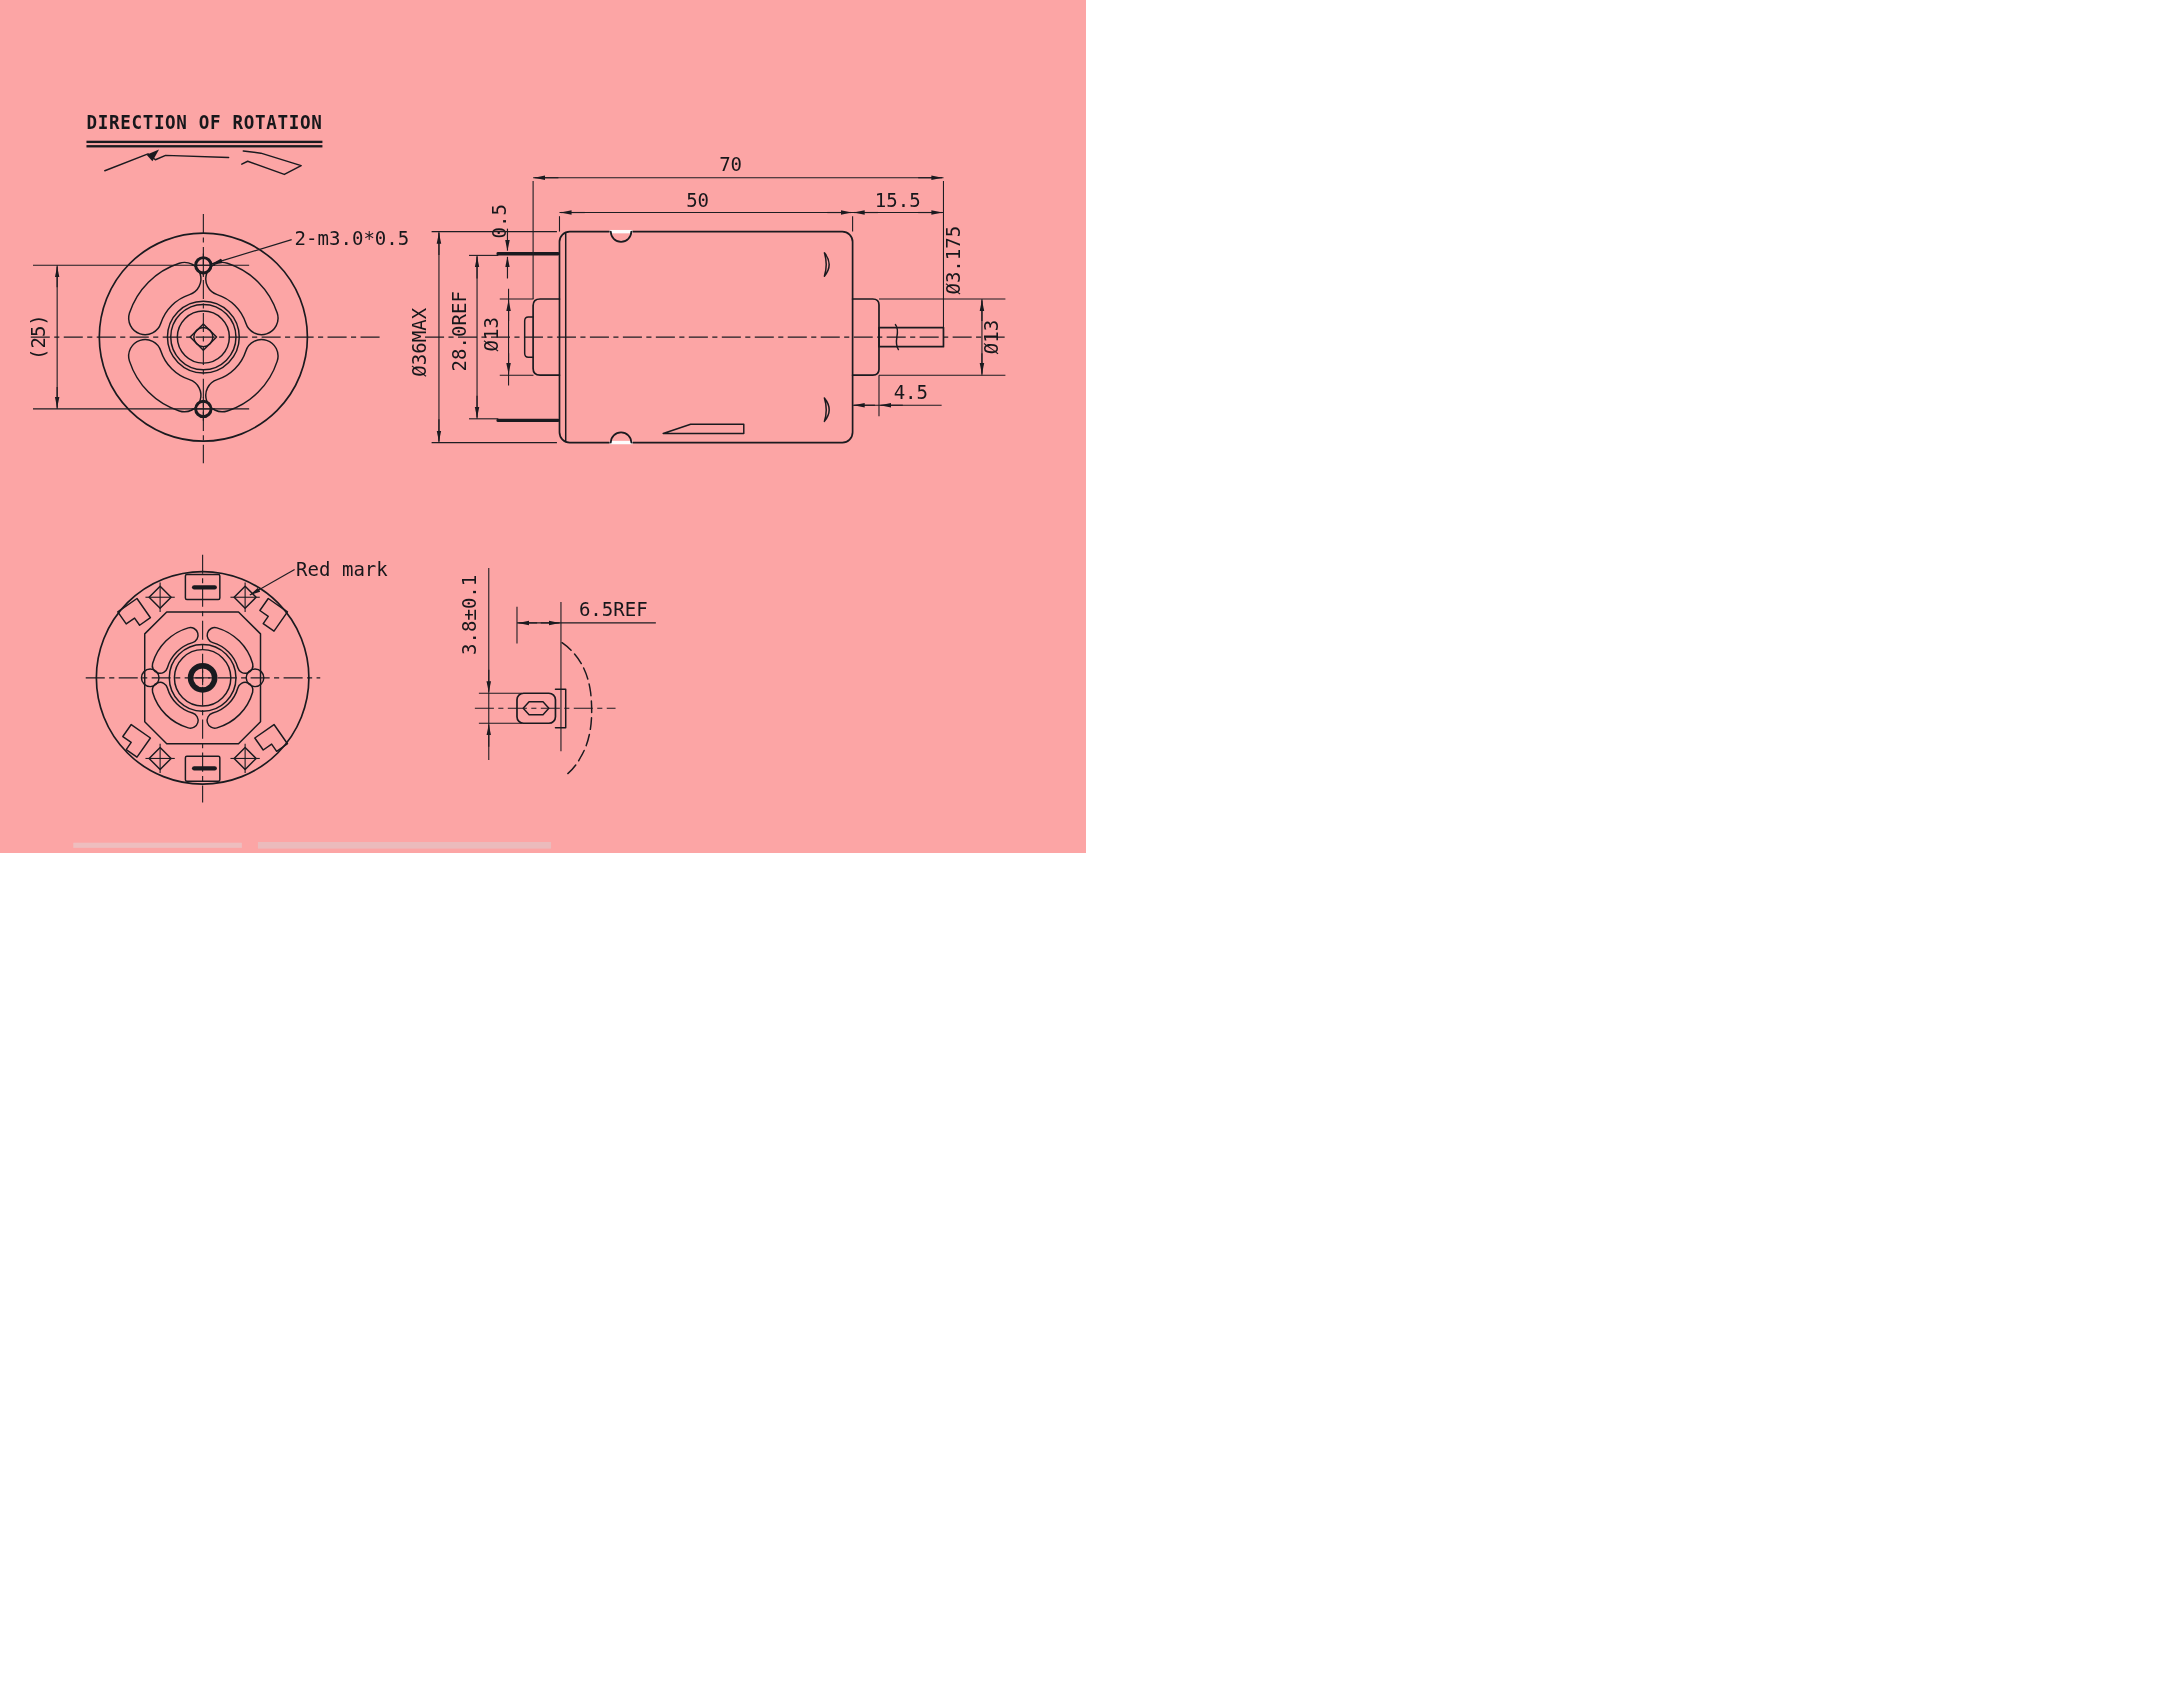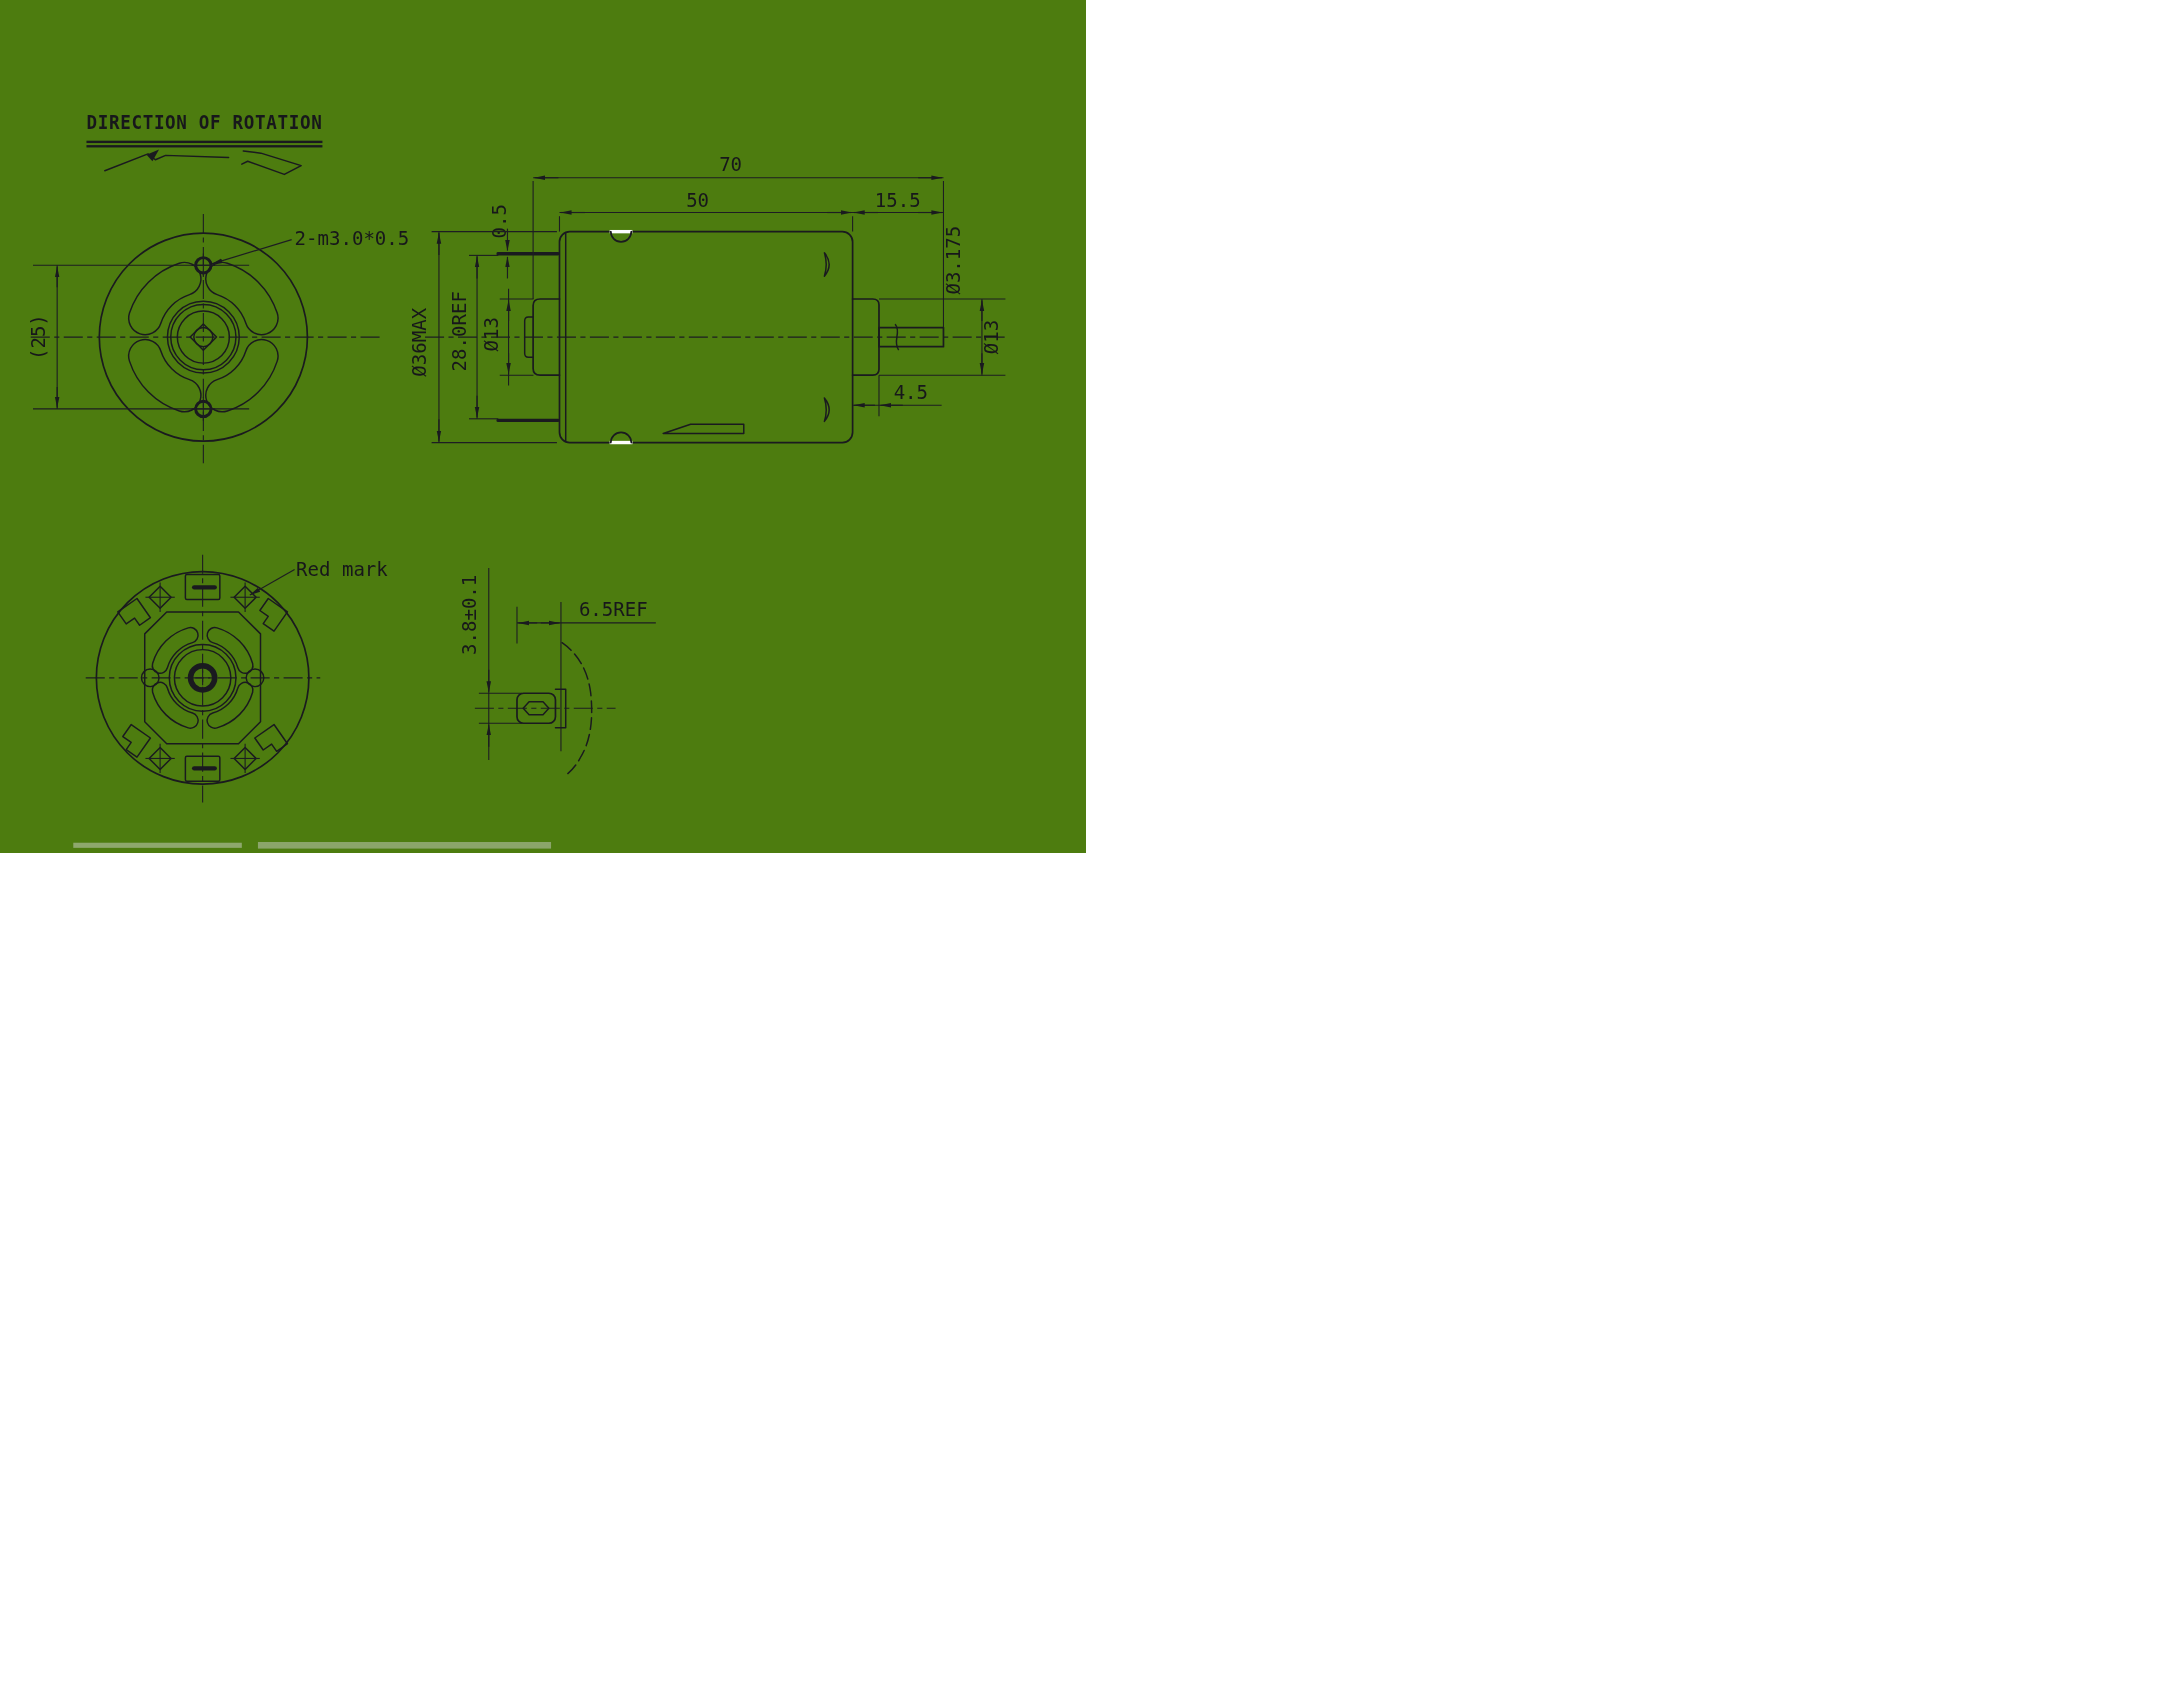--- a/index.html
+++ b/index.html
@@ -1,16 +1,16 @@
 <!DOCTYPE html>
 <html style="font-size:11.7px"><head>
 <meta charset="utf-8">
 <style>
   html,body{margin:0;padding:0;background:#ffffff;}
-  .page{width:1086px;height:853px;background:#4d7c0f;position:relative;overflow:hidden;}
+  .page{width:1086px;height:853px;background:#fca5a5;position:relative;overflow:hidden;}
   svg{display:block;}
   text{font-family:"DejaVu Sans Mono","Liberation Mono",monospace;fill:#17171b;}
   .t-title{font-size:27px;font-weight:bold;letter-spacing:1px;}
   .t-dim{font-size:26px;}
   .ol{stroke:#1a1a1f;stroke-width:2.3;fill:none;stroke-linecap:round;stroke-linejoin:round;}
   .ol2{stroke:#1a1a1f;stroke-width:2;fill:none;stroke-linecap:round;stroke-linejoin:round;}
   .thin{stroke:#1d1d22;stroke-width:1.5;fill:none;}
   .cl{stroke:#1d1d22;stroke-width:1.5;fill:none;stroke-dasharray:26 6 7 6;}
   .arr{stroke:#1d1d22;stroke-width:1.6;fill:none;}
   .inkfill{fill:#1a1a1f;stroke:none;}

